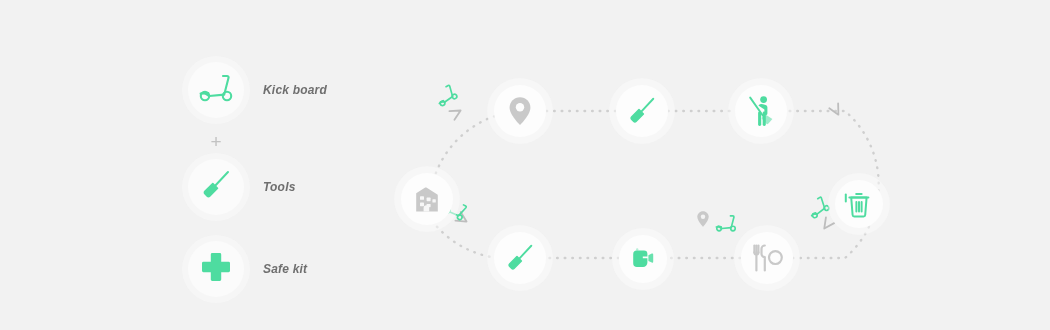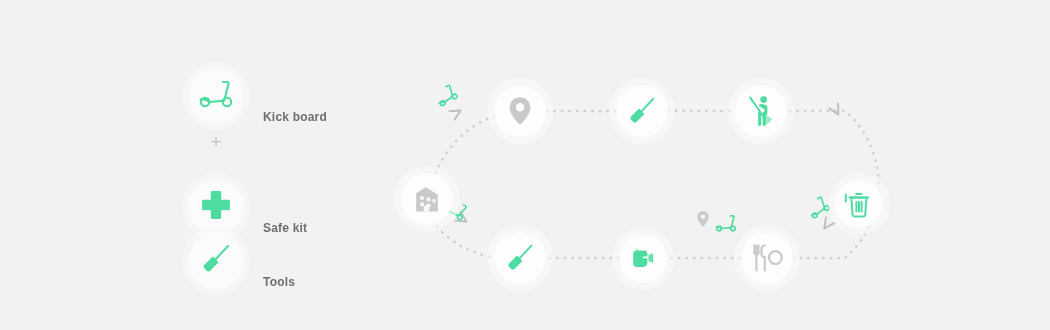--- a/index.html
+++ b/index.html
@@ -7,21 +7,21 @@
     width:1050px;height:330px;
     background:#f2f2f2;
     font-family:"Liberation Sans", sans-serif;
     overflow:hidden;
     position:relative;
   }
   .stage{position:absolute;inset:0;}
 
   
   .legend{position:absolute;left:188px;top:56px;width:220px;}
-  .legend-row{position:relative;height:68px;display:flex;align-items:flex-end;}
+  .legend-row{position:relative;height:68px;display:flex;align-items:center;font-style:italic;}
   .legend-row.r1{top:0px;}
   .legend-row.r2{top:29px;}
   .legend-row.r3{top:43px;}
   .legend-bubble{
     width:56px;height:56px;border-radius:50%;
     background:#fbfbfb;
     box-shadow:0 0 0 6px rgba(250,250,250,.55);
     display:flex;align-items:center;justify-content:center;
     flex:0 0 auto;
   }
@@ -69,47 +69,47 @@
           </svg>
         </span>
       </div>
       <span class="legend-label">Kick board</span>
     </div>
 
     <div class="plus-row">
       <span class="plus-glyph">+</span>
     </div>
 
+    <div class="legend-row r2">
+      <div class="legend-bubble">
+        <span>
+          <svg width="34" height="34" viewBox="0 0 34 34">
+            <g stroke="#4edca0" fill="none" stroke-linecap="round" stroke-linejoin="round">
+              <path d="M29 4 L14.5 19.5" stroke-width="2"></path>
+              <path d="M13.8 15.5 L18.5 20.2 L10.6 28.1 A1.6 1.6 0 0 1 8.3 28.1 L5.9 25.7 A1.6 1.6 0 0 1 5.9 23.4 Z" fill="#4edca0" stroke-width="1.6"></path>
+            </g>
+          </svg>
+        </span>
+      </div>
+      <span class="legend-label">Tools</span>
+    </div>
+
     <div class="legend-row r3">
       <div class="legend-bubble">
         <span>
           <svg width="30" height="30" viewBox="0 0 30 30">
             <path d="M11.2 1 h7.6 a1.4 1.4 0 0 1 1.4 1.4 v7.4 h7.4 a1.4 1.4 0 0 1 1.4 1.4 v7.6
                      a1.4 1.4 0 0 1 -1.4 1.4 h-7.4 v7.4 a1.4 1.4 0 0 1 -1.4 1.4 h-7.6
                      a1.4 1.4 0 0 1 -1.4 -1.4 v-7.4 h-7.4 a1.4 1.4 0 0 1 -1.4 -1.4 v-7.6
                      a1.4 1.4 0 0 1 1.4 -1.4 h7.4 v-7.4 a1.4 1.4 0 0 1 1.4 -1.4 z" fill="#4edca0"></path>
           </svg>
         </span>
       </div>
       <span class="legend-label">Safe kit</span>
     </div>
-
-    <div class="legend-row r2">
-      <div class="legend-bubble">
-        <span>
-          <svg width="34" height="34" viewBox="0 0 34 34">
-            <g stroke="#4edca0" fill="none" stroke-linecap="round" stroke-linejoin="round">
-              <path d="M29 4 L14.5 19.5" stroke-width="2"></path>
-              <path d="M13.8 15.5 L18.5 20.2 L10.6 28.1 A1.6 1.6 0 0 1 8.3 28.1 L5.9 25.7 A1.6 1.6 0 0 1 5.9 23.4 Z" fill="#4edca0" stroke-width="1.6"></path>
-            </g>
-          </svg>
-        </span>
-      </div>
-      <span class="legend-label">Tools</span>
-    </div>
   </div>
 
   <div class="diagram">
 
     <svg width="520" height="250">
       <path d="M 40 178 A 97 97 0 0 1 130 71 L 455 71 A 97 97 0 0 1 455 218 L 130 218 A 97 97 0 0 1 40 178 Z" fill="none" stroke="#cfcfcf" stroke-width="2.4" stroke-linecap="round" stroke-dasharray="0.6 7"></path>
     </svg>
 
     <div class="marker" style="left:60px;top:66px;transform:rotate(-30deg)">
       <svg width="16" height="12" viewBox="0 0 16 12">

